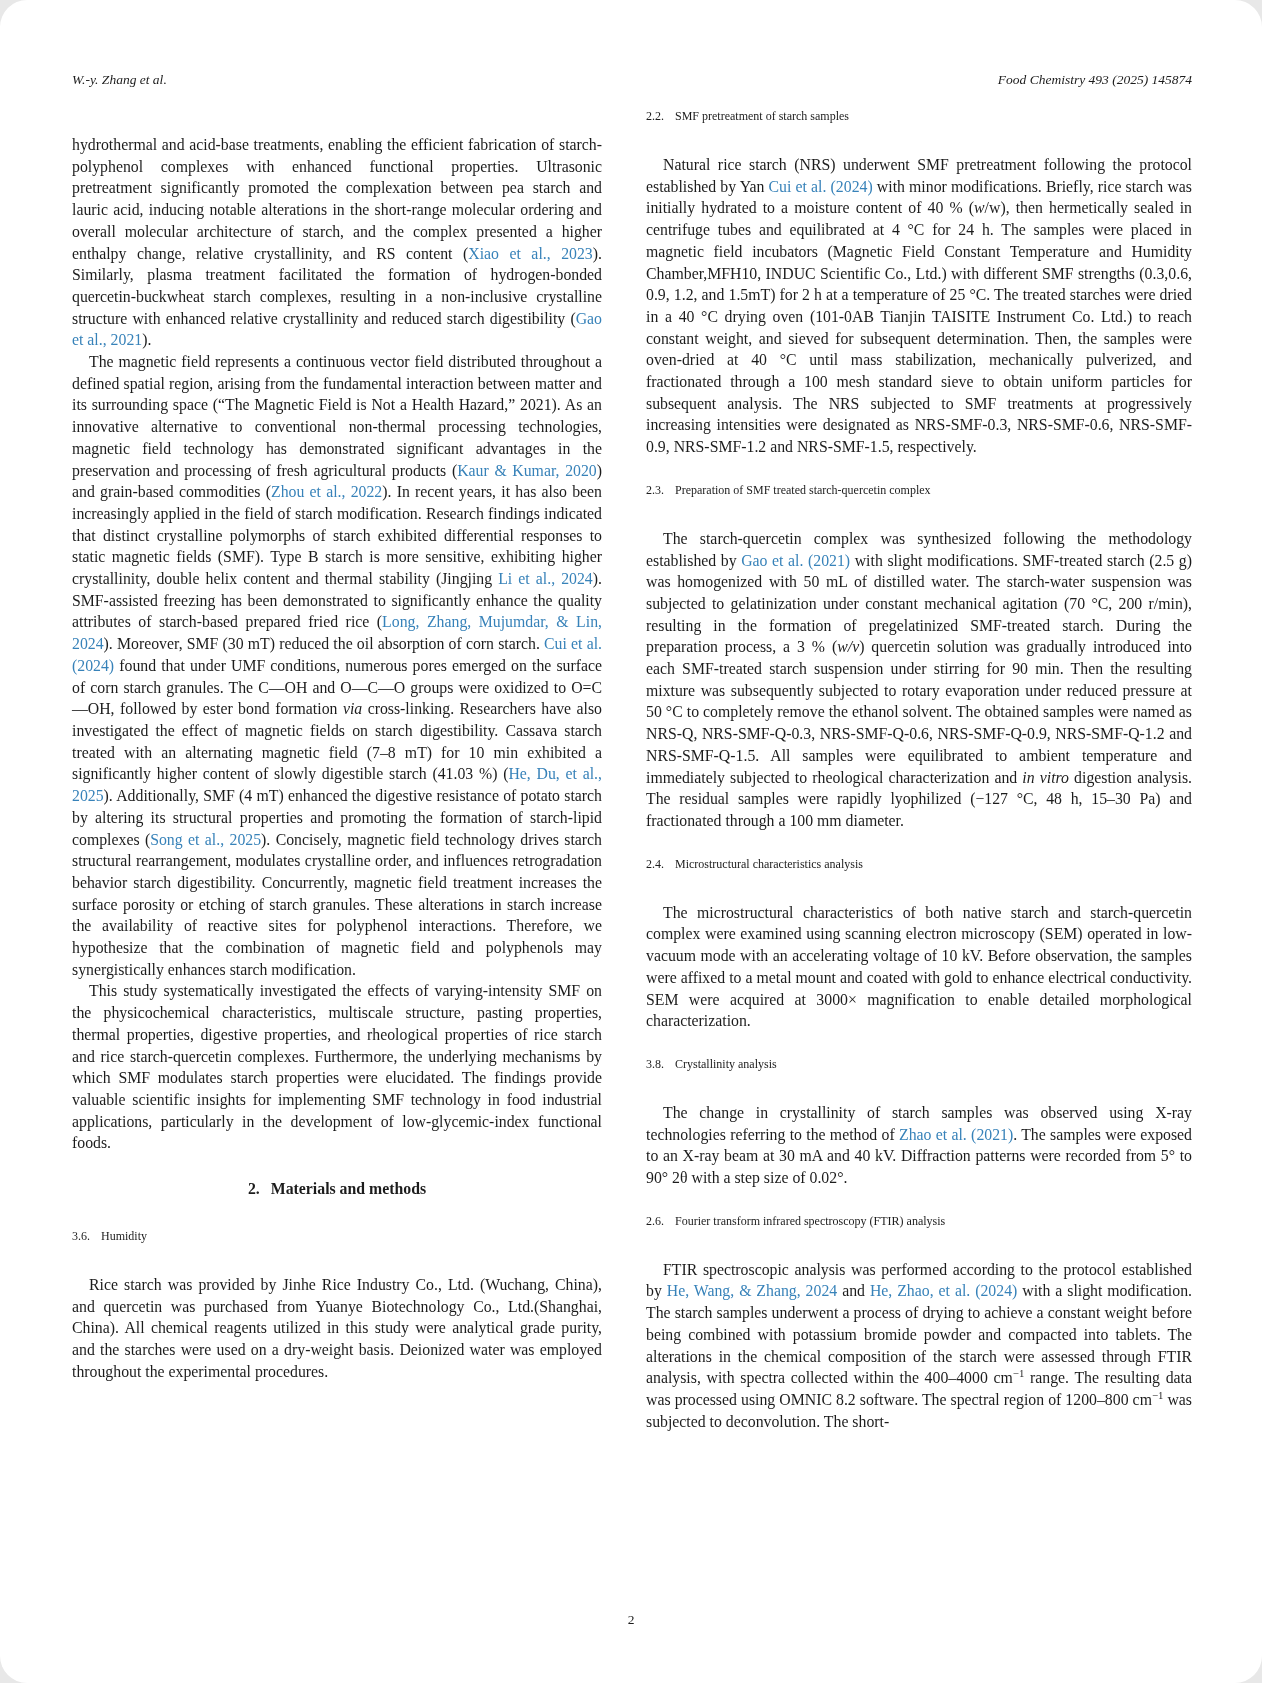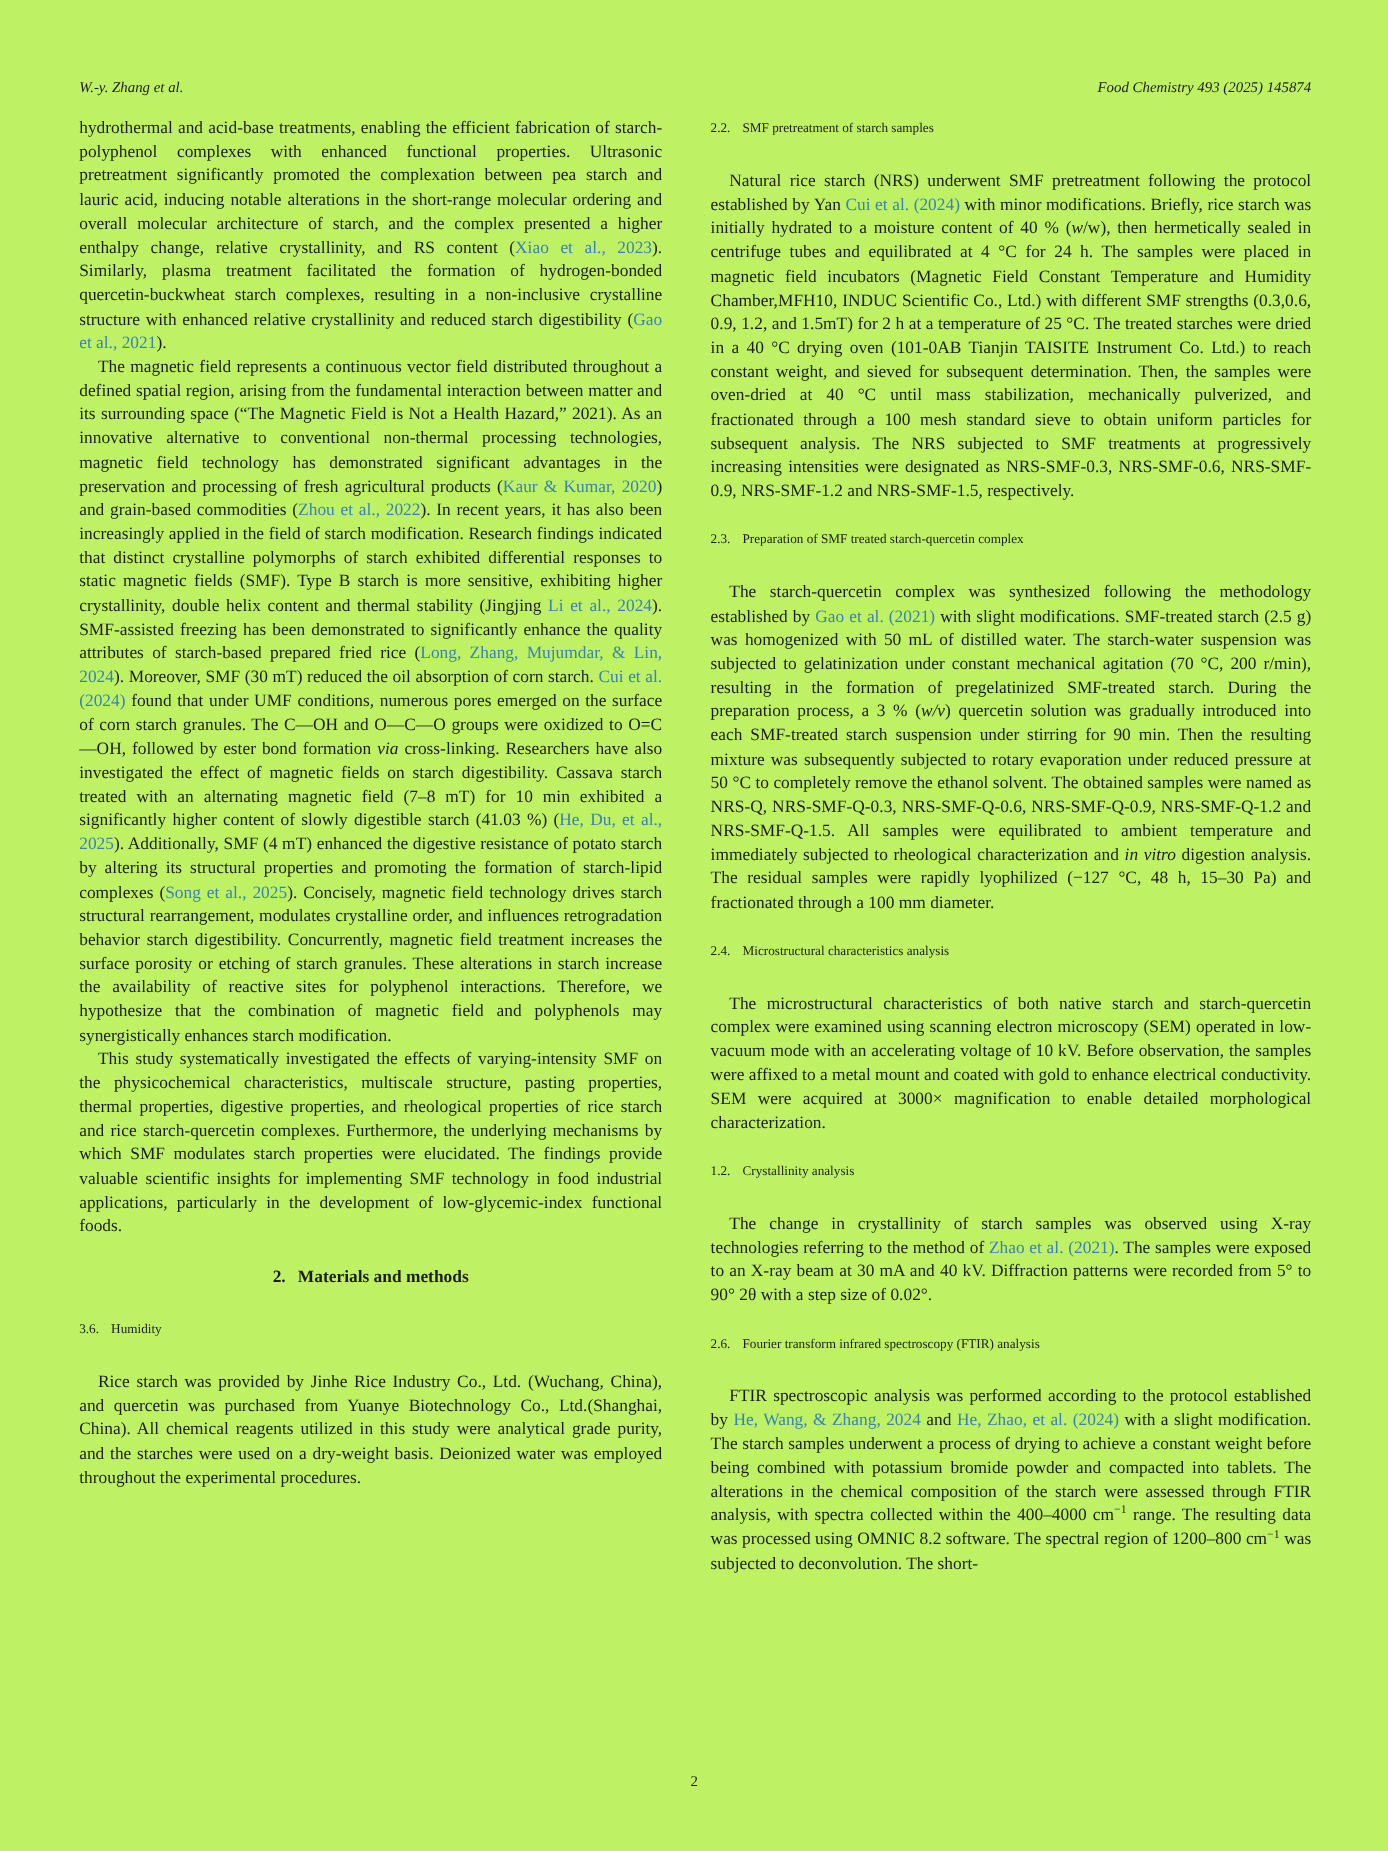--- a/index.html
+++ b/index.html
@@ -1,43 +1,44 @@
 <!DOCTYPE html>
 <html style="--link-color: #3782b9; --text-color: #1c1c1c;"><head>
 <meta charset="utf-8">
 <style>
   html, body { margin: 0; padding: 0; background: #e8e8e8; }
   .page {
     position: relative;
     width: 1262px;
     height: 1683px;
     margin: 0 auto;
-    background: #bef264;
+    background: #ffffff;
     font-family: "Liberation Serif", "DejaVu Serif", serif;
     color: var(--text-color, #1c1c1c);
     overflow: hidden;
+    border-radius: 27px;
   }
   .running-header {
     position: absolute;
     top: 72px; left: 72px; right: 70px;
     display: flex;
     justify-content: space-between;
     font-style: italic;
     font-size: 13.5px;
     color: #1c1c1c;
   }
   .columns {
     position: absolute;
     top: 106px; left: 72px;
     width: 1120px;
     display: flex;
     gap: 44px;
   }
   .col { text-align: justify; }
-  .col-left  { width: 530px; }
+  .col-left  { width: 530px; margin-top: 28px; }
   .col-right { width: 546px; }
   .col > :first-child { margin-top: 0; }
   p {
     margin: 0;
     font-size: 15.8px;
     line-height: 21.7px;
     text-align: justify;
   }
   p.indent { text-indent: 17px; }
   h2 {
@@ -89,21 +90,21 @@
         <h3><span class="num">3.6.</span><span>Humidity</span></h3>
         <p class="indent"><span>Rice starch was provided by Jinhe Rice Industry Co., Ltd. (Wuchang, China), and quercetin was purchased from Yuanye Biotechnology Co., Ltd.(Shanghai, China). All chemical reagents utilized in this study were analytical grade purity, and the starches were used on a dry-weight basis. Deionized water was employed throughout the experimental procedures.</span></p>
       </section>
     <section class="col col-right">
         <h3><span class="num">2.2.</span><span>SMF pretreatment of starch samples</span></h3>
         <p class="indent"><span>Natural rice starch (NRS) underwent SMF pretreatment following the protocol established by Yan </span><a href="#" class="cite">Cui et al. (2024)</a><span> with minor modifications. Briefly, rice starch was initially hydrated to a moisture content of 40 % (</span><em>w</em><span>/w), then hermetically sealed in centrifuge tubes and equilibrated at 4 °C for 24 h. The samples were placed in magnetic field incubators (Magnetic Field Constant Temperature and Humidity Chamber,MFH10, INDUC Scientific Co., Ltd.) with different SMF strengths (0.3,0.6, 0.9, 1.2, and 1.5mT) for 2 h at a temperature of 25 °C. The treated starches were dried in a 40 °C drying oven (101-0AB Tianjin TAISITE Instrument Co. Ltd.) to reach constant weight, and sieved for subsequent determination. Then, the samples were oven-dried at 40 °C until mass stabilization, mechanically pulverized, and fractionated through a 100 mesh standard sieve to obtain uniform particles for subsequent analysis. The NRS subjected to SMF treatments at progressively increasing intensities were designated as NRS-SMF-0.3, NRS-SMF-0.6, NRS-SMF-0.9, NRS-SMF-1.2 and NRS-SMF-1.5, respectively.</span></p>
         <h3><span class="num">2.3.</span><span>Preparation of SMF treated starch-quercetin complex</span></h3>
         <p class="indent"><span>The starch-quercetin complex was synthesized following the methodology established by </span><a href="#" class="cite">Gao et al. (2021)</a><span> with slight modifications. SMF-treated starch (2.5 g) was homogenized with 50 mL of distilled water. The starch-water suspension was subjected to gelatinization under constant mechanical agitation (70 °C, 200 r/min), resulting in the formation of pregelatinized SMF-treated starch. During the preparation process, a 3 % (</span><em>w/v</em><span>) quercetin solution was gradually introduced into each SMF-treated starch suspension under stirring for 90 min. Then the resulting mixture was subsequently subjected to rotary evaporation under reduced pressure at 50 °C to completely remove the ethanol solvent. The obtained samples were named as NRS-Q, NRS-SMF-Q-0.3, NRS-SMF-Q-0.6, NRS-SMF-Q-0.9, NRS-SMF-Q-1.2 and NRS-SMF-Q-1.5. All samples were equilibrated to ambient temperature and immediately subjected to rheological characterization and </span><em>in vitro</em><span> digestion analysis. The residual samples were rapidly lyophilized (−127 °C, 48 h, 15–30 Pa) and fractionated through a 100 mm diameter.</span></p>
         <h3><span class="num">2.4.</span><span>Microstructural characteristics analysis</span></h3>
         <p class="indent"><span>The microstructural characteristics of both native starch and starch-quercetin complex were examined using scanning electron microscopy (SEM) operated in low-vacuum mode with an accelerating voltage of 10 kV. Before observation, the samples were affixed to a metal mount and coated with gold to enhance electrical conductivity. SEM were acquired at 3000× magnification to enable detailed morphological characterization.</span></p>
-        <h3><span class="num">1.2.</span><span>Crystallinity analysis</span></h3>
+        <h3><span class="num">3.8.</span><span>Crystallinity analysis</span></h3>
         <p class="indent"><span>The change in crystallinity of starch samples was observed using X-ray technologies referring to the method of </span><a href="#" class="cite">Zhao et al. (2021)</a><span>. The samples were exposed to an X-ray beam at 30 mA and 40 kV. Diffraction patterns were recorded from 5° to 90° 2θ with a step size of 0.02°.</span></p>
         <h3><span class="num">2.6.</span><span>Fourier transform infrared spectroscopy (FTIR) analysis</span></h3>
         <p class="indent"><span>FTIR spectroscopic analysis was performed according to the protocol established by </span><a href="#" class="cite">He, Wang, &amp; Zhang, 2024</a><span> and </span><a href="#" class="cite">He, Zhao, et al. (2024)</a><span> with a slight modification. The starch samples underwent a process of drying to achieve a constant weight before being combined with potassium bromide powder and compacted into tablets. The alterations in the chemical composition of the starch were assessed through FTIR analysis, with spectra collected within the 400–4000 cm</span><sup>−1</sup><span> range. The resulting data was processed using OMNIC 8.2 software. The spectral region of 1200–800 cm</span><sup>−1</sup><span> was subjected to deconvolution. The short-</span></p>
       </section>
   </main>
 
   <footer class="page-footer">
     <span>2</span>
   </footer>
 </div>

